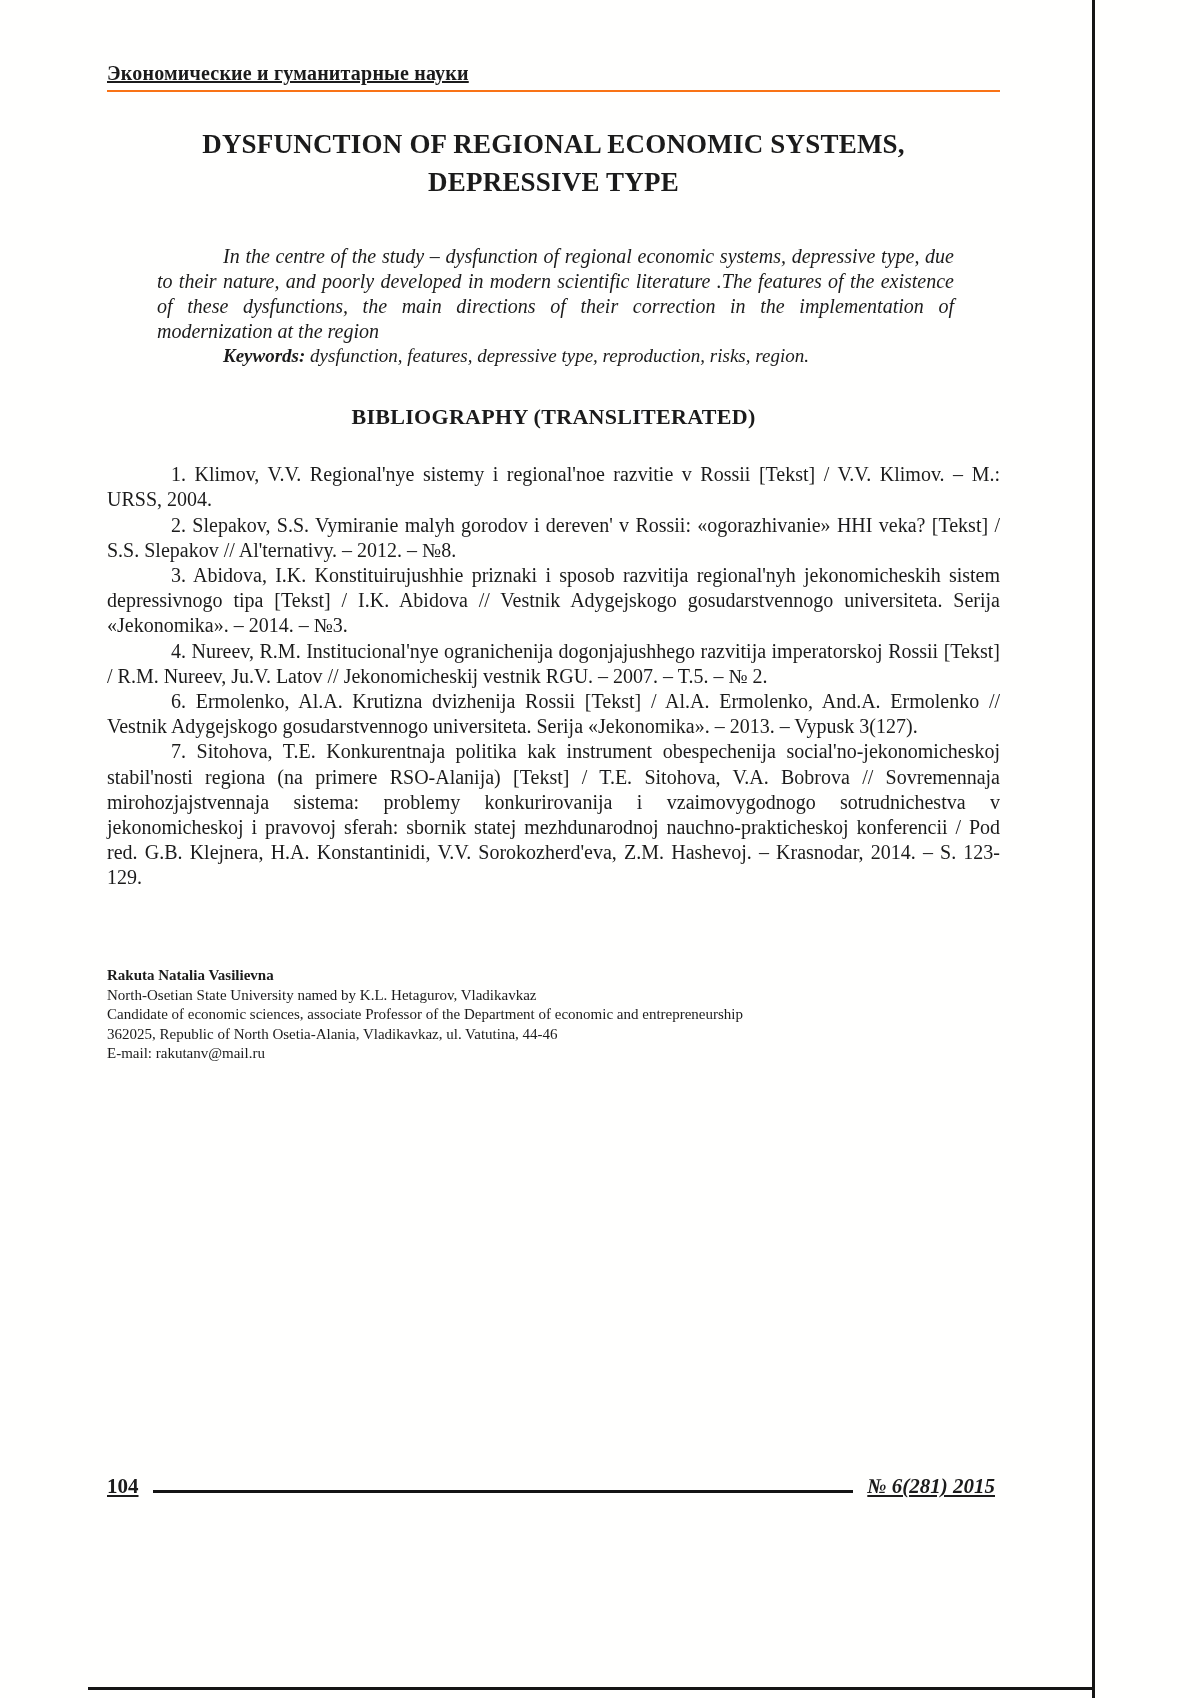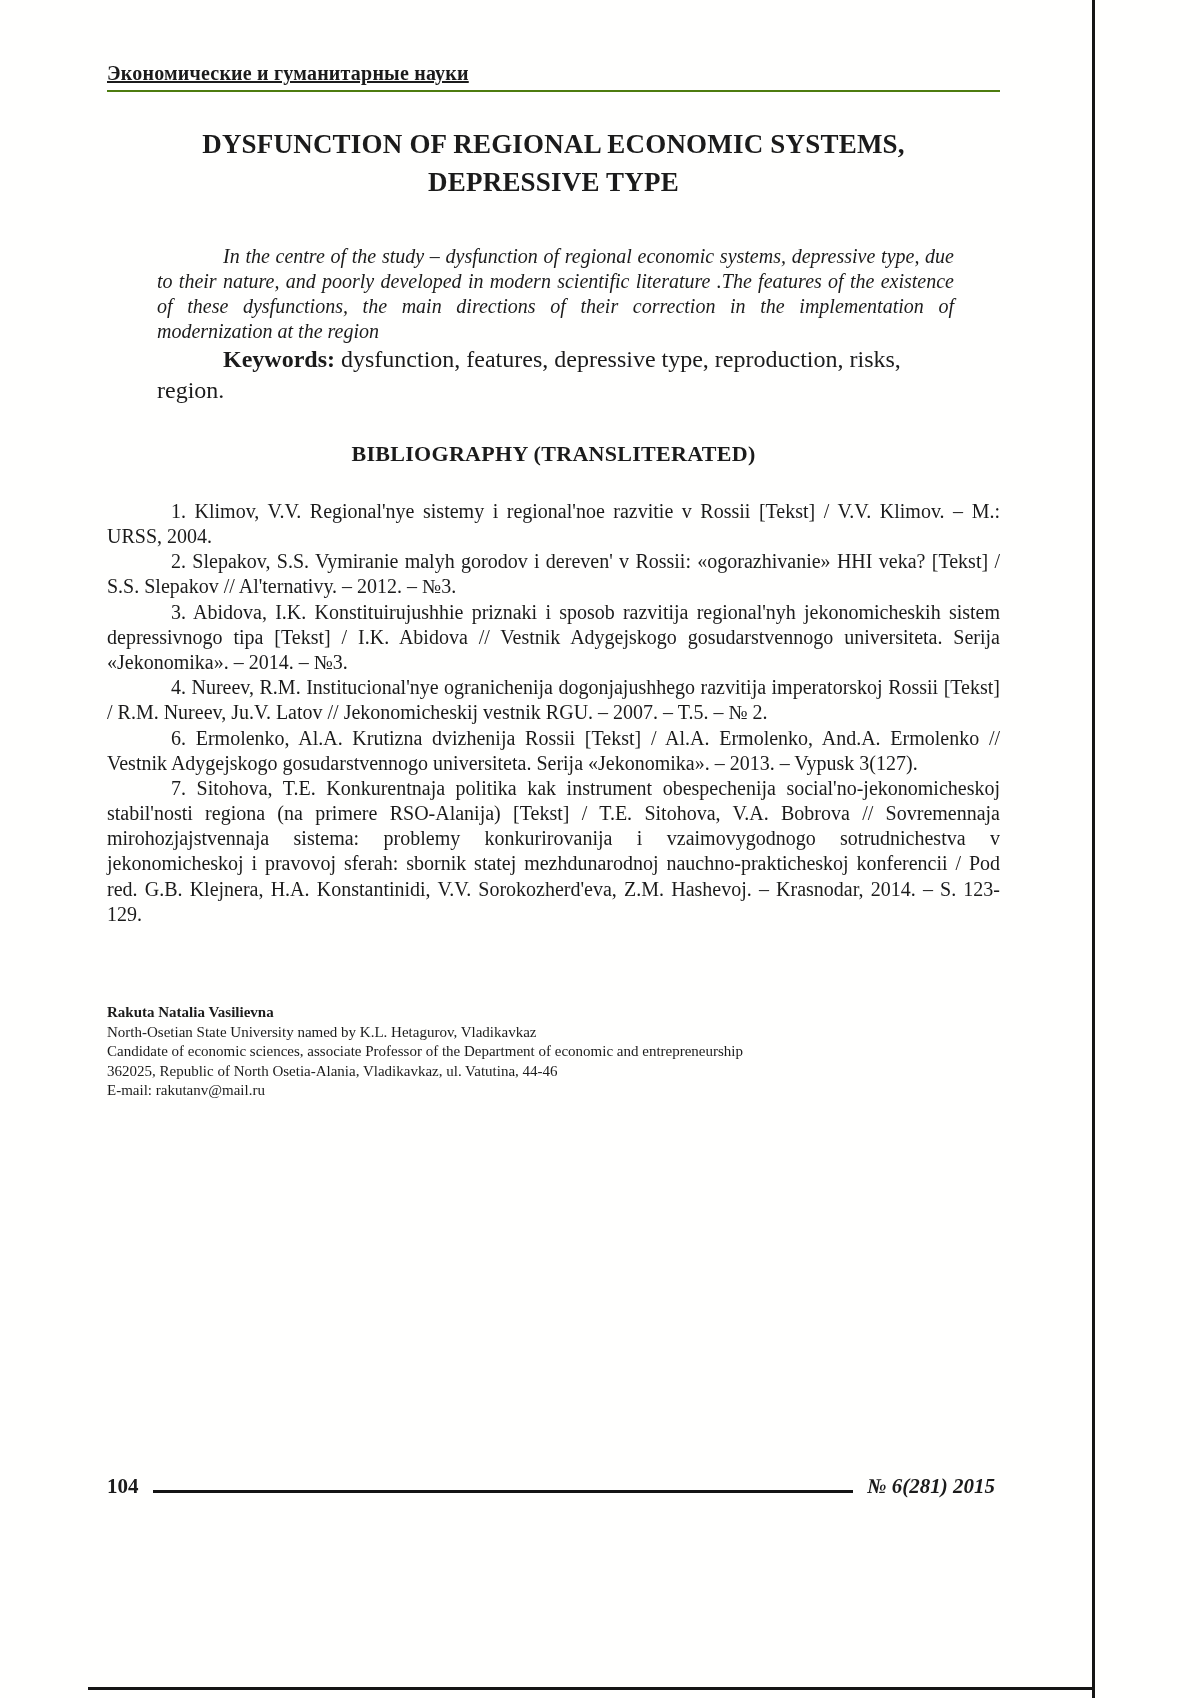--- a/index.html
+++ b/index.html
@@ -27,21 +27,21 @@
   }
   .inner {
     position: absolute;
     left: 107px;
     right: 200px;
     top: 0;
   }
   .running-head {
     margin-top: 62px;
     padding-bottom: 5px;
-    border-bottom: 2px solid #4d7c0f;
+    border-bottom: 2px solid #f97316;
   }
   .running-title {
     font-weight: bold;
     font-size: 20px;
     text-decoration: underline;
     letter-spacing: 0.2px;
   }
   .author-name {
     margin-top: 44px;
     text-align: center;
@@ -60,21 +60,22 @@
   .abstract {
     margin: 42px 46px 0 50px;
     font-style: italic;
     font-size: 20px;
     line-height: 1.26;
     text-align: justify;
     text-indent: 66px;
   }
   .keywords {
     margin: 0 46px 0 50px;
-    font-size: 24px;
+    font-style: italic;
+    font-size: 19px;
     line-height: 1.26;
     text-indent: 66px;
   }
   .kw-label { font-weight: bold; }
   .section-heading {
     margin-top: 36px;
     text-align: center;
     font-size: 22px;
     font-weight: bold;
     letter-spacing: 0.3px;
@@ -92,20 +93,21 @@
     line-height: 1.3;
   }
   .ai-name { font-weight: bold; }
   .page-footer {
     position: absolute;
     left: 107px;
     right: 205px;
     top: 1474px;
     display: flex;
     align-items: center;
+    text-decoration: underline;
   }
   .page-number {
     font-weight: bold;
     font-size: 21px;
   }
   .footer-rule {
     flex: 1;
     height: 3px;
     background: #141414;
     margin: 10px 14px 0 14px;
@@ -135,21 +137,21 @@
     <h1 class="article-title">DYSFUNCTION OF REGIONAL ECONOMIC SYSTEMS, DEPRESSIVE TYPE</h1>
 
     <p class="abstract">In the centre of the study – dysfunction of regional economic systems, depressive type, due to their nature, and poorly developed in modern scientific literature .The features of the existence of these dysfunctions, the main directions of their correction in the implementation of modernization at the region</p>
 
     <p class="keywords"><span class="kw-label">Keywords:</span><span> dysfunction, features, depressive type, reproduction, risks, region.</span></p>
 
     <h2 class="section-heading">BIBLIOGRAPHY (TRANSLITERATED)</h2>
 
     <div class="references">
       <p class="ref">1. Klimov, V.V. Regional'nye sistemy i regional'noe razvitie v Rossii [Tekst] / V.V. Klimov. – M.: URSS, 2004.</p>
-      <p class="ref">2. Slepakov, S.S. Vymiranie malyh gorodov i dereven' v Rossii: «ogorazhivanie» HHI veka? [Tekst] / S.S. Slepakov // Al'ternativy. – 2012. – №3.</p>
+      <p class="ref">2. Slepakov, S.S. Vymiranie malyh gorodov i dereven' v Rossii: «ogorazhivanie» HHI veka? [Tekst] / S.S. Slepakov // Al'ternativy. – 2012. – №8.</p>
       <p class="ref">3. Abidova, I.K. Konstituirujushhie priznaki i sposob razvitija regional'nyh jekonomicheskih sistem depressivnogo tipa [Tekst] / I.K. Abidova // Vestnik Adygejskogo gosudarstvennogo universiteta. Serija «Jekonomika». – 2014. – №3.</p>
       <p class="ref">4. Nureev, R.M. Institucional'nye ogranichenija dogonjajushhego razvitija imperatorskoj Rossii [Tekst] / R.M. Nureev, Ju.V. Latov // Jekonomicheskij vestnik RGU. – 2007. – T.5. – № 2.</p>
       <p class="ref">6. Ermolenko, Al.A. Krutizna dvizhenija Rossii [Tekst] / Al.A. Ermolenko, And.A. Ermolenko // Vestnik Adygejskogo gosudarstvennogo universiteta. Serija «Jekonomika». – 2013. – Vypusk 3(127).</p>
       <p class="ref">7. Sitohova, T.E. Konkurentnaja politika kak instrument obespechenija social'no-jekonomicheskoj stabil'nosti regiona (na primere RSO-Alanija) [Tekst] / T.E. Sitohova, V.A. Bobrova // Sovremennaja mirohozjajstvennaja sistema: problemy konkurirovanija i vzaimovygodnogo sotrudnichestva v jekonomicheskoj i pravovoj sferah: sbornik statej mezhdunarodnoj nauchno-prakticheskoj konferencii / Pod red. G.B. Klejnera, H.A. Konstantinidi, V.V. Sorokozherd'eva, Z.M. Hashevoj. – Krasnodar, 2014. – S. 123-129.</p>
     </div>
 
     <div class="author-info">
       <p class="ai-name">Rakuta Natalia Vasilievna</p>
       <p>North-Osetian State University named by K.L. Hetagurov, Vladikavkaz</p>
       <p>Candidate of economic sciences, associate Professor of the Department of economic and entrepreneurship</p>

